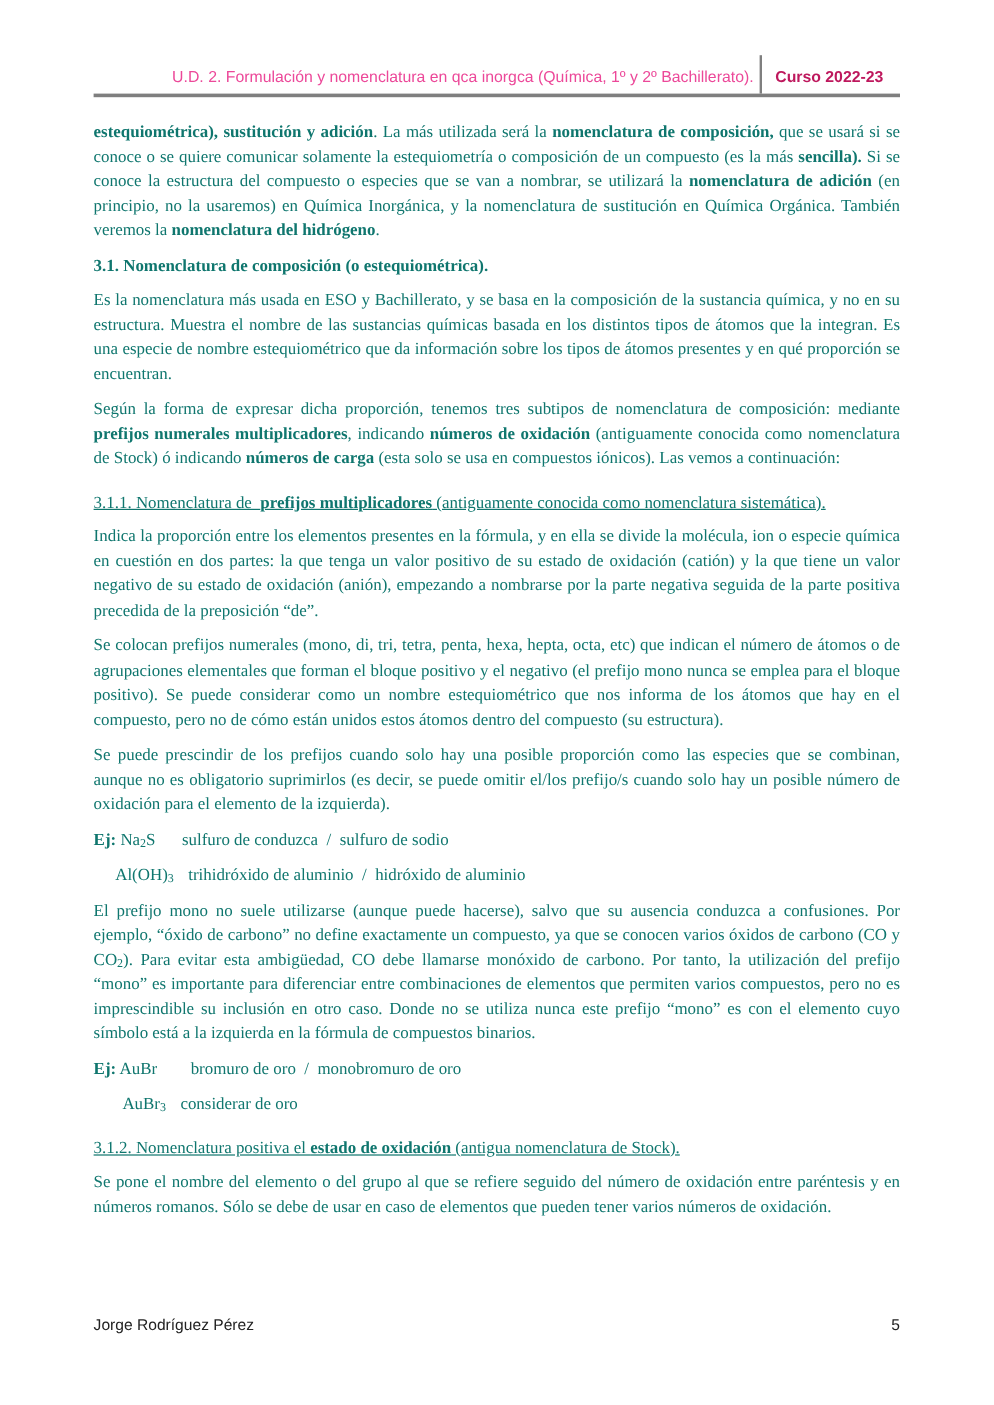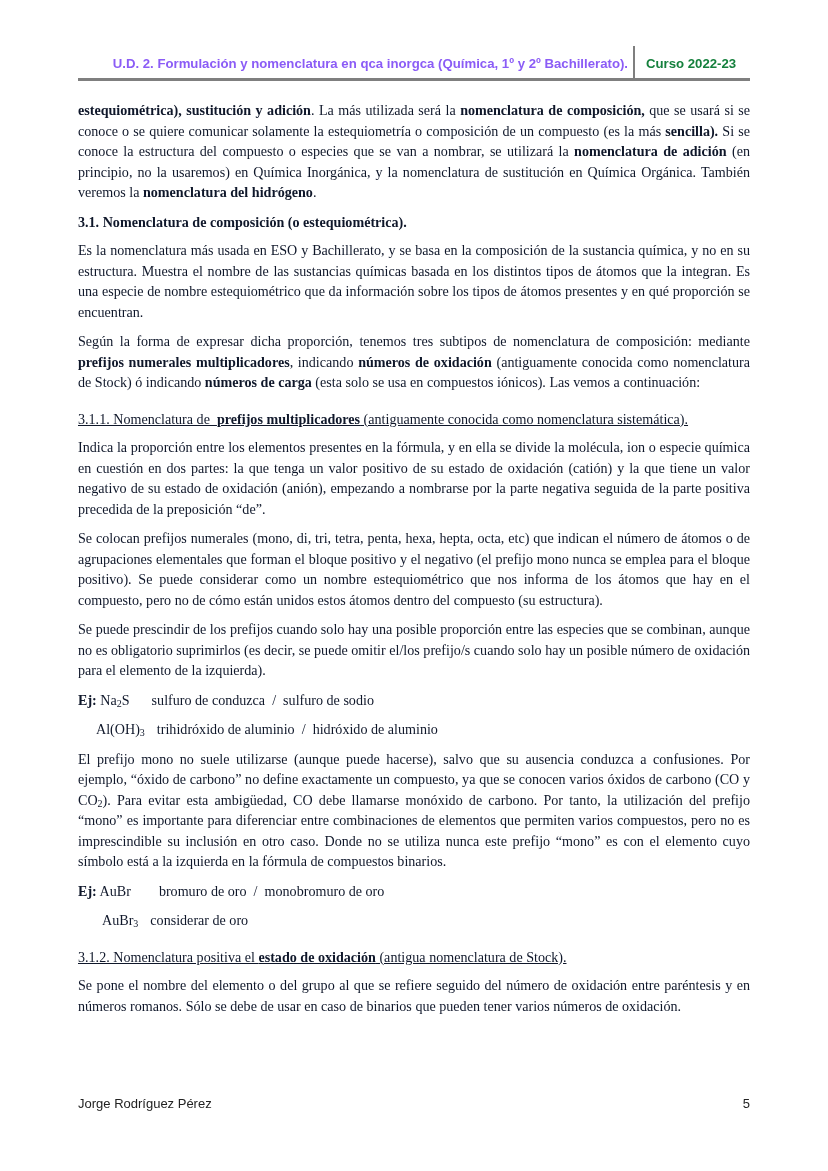--- a/index.html
+++ b/index.html
@@ -1,24 +1,24 @@
 <!DOCTYPE html>
 <html><head>
 <meta charset="utf-8">
 <style>
   html, body { margin: 0; padding: 0; background: #ffffff; }
   body { width: 828px; height: 1171px; position: relative; overflow: hidden; }
   .page { position: absolute; left: 0; top: 0; width: 828px; height: 1171px; background: #fff; }
 
   .header { position: absolute; left: 78px; top: 48px; width: 672px; height: 30px; border-bottom: 3px solid #7f7f7f; }
-  .header-title { position: absolute; right: 122px; top: 8px; font-family: "Liberation Sans", sans-serif; font-size: 13.2px; color: #8b5cf6; white-space: nowrap; font-weight: bold; }
+  .header-title { position: absolute; right: 122px; top: 8px; font-family: "Liberation Sans", sans-serif; font-size: 13.2px; color: #ec4899; white-space: nowrap; }
   .header-sep { position: absolute; left: 555px; top: -2px; width: 2px; height: 32px; background: #7f7f7f; }
-  .header-course { position: absolute; left: 568px; top: 8px; font-family: "Liberation Sans", sans-serif; font-size: 13.2px; font-weight: bold; color: #15803d; white-space: nowrap; }
+  .header-course { position: absolute; left: 568px; top: 8px; font-family: "Liberation Sans", sans-serif; font-size: 13.2px; font-weight: bold; color: #be185d; white-space: nowrap; }
 
-  .body { position: absolute; left: 78px; top: 100px; width: 672px; font-family: "Liberation Serif", serif; font-size: 14.1px; line-height: 20.5px; color: #0f172a; }
+  .body { position: absolute; left: 78px; top: 100px; width: 672px; font-family: "Liberation Serif", serif; font-size: 14.1px; line-height: 20.5px; color: #0f766e; }
   p { margin: 0 0 9px 0; text-align: justify; }
   b { font-weight: bold; }
   .h3 { font-weight: bold; margin: 0 0 8px 0; }
   .h4 { text-decoration: underline; margin: 16px 0 8px 0; }
   .ex { margin: 0 0 9px 0; white-space: pre; }
   .ex.indent { padding-left: 18px; }
   .gap { display: inline-block; }
   sub { font-size: 10px; vertical-align: -2px; line-height: 0; }
 
   .footer { position: absolute; left: 78px; top: 1096px; width: 672px; font-family: "Liberation Sans", sans-serif; font-size: 13px; color: #222; }
@@ -46,34 +46,34 @@
 
     <p><span>Según la forma de expresar dicha proporción, tenemos tres subtipos de nomenclatura de composición: mediante </span><b>prefijos numerales multiplicadores</b><span>, indicando </span><b>números de oxidación</b><span> (antiguamente conocida como nomenclatura de Stock) ó indicando </span><b>números de carga</b><span> (esta solo se usa en compuestos iónicos). Las vemos a continuación:</span></p>
 
     <div class="h4"><span style="white-space:pre">3.1.1. Nomenclatura de  </span><b>prefijos multiplicadores</b><span> (antiguamente conocida como nomenclatura sistemática).</span></div>
 
     <p>Indica la proporción entre los elementos presentes en la fórmula, y en ella se divide la molécula, ion o especie química en cuestión en dos partes: la que tenga un valor positivo de su estado de oxidación (catión) y la que tiene un valor negativo de su estado de oxidación (anión), empezando a nombrarse por la parte negativa seguida de la parte positiva precedida de la preposición “de”.</p>
 
     <p>Se colocan prefijos numerales (mono, di, tri, tetra, penta, hexa, hepta, octa, etc) que indican el número de átomos o de agrupaciones elementales que forman el bloque positivo y el negativo (el prefijo mono nunca se emplea para el bloque positivo). Se puede considerar como un nombre estequiométrico que nos informa de los átomos que hay en el compuesto, pero no de cómo están unidos estos átomos dentro del compuesto (su estructura).</p>
 
 
-    <p>Se puede prescindir de los prefijos cuando solo hay una posible proporción entre las especies que se combinan, aunque no es obligatorio suprimirlos (es decir, se puede omitir el/los prefijo/s cuando solo hay un posible número de oxidación para el elemento de la izquierda).</p>
+    <p>Se puede prescindir de los prefijos cuando solo hay una posible proporción como las especies que se combinan, aunque no es obligatorio suprimirlos (es decir, se puede omitir el/los prefijo/s cuando solo hay un posible número de oxidación para el elemento de la izquierda).</p>
 
     <div class="ex"><b>Ej:</b> <span>Na</span><sub>2</sub><span>S</span><span class="gap" style="width:22px"></span><span>sulfuro de conduzca  /  sulfuro de sodio</span></div>
 
     <div class="ex indent"><span>Al(OH)</span><sub>3</sub><span class="gap" style="width:12px"></span><span>trihidróxido de aluminio  /  hidróxido de aluminio</span></div>
 
     <p><span>El prefijo mono no suele utilizarse (aunque puede hacerse), salvo que su ausencia conduzca a confusiones. Por ejemplo, “óxido de carbono” no define exactamente un compuesto, ya que se conocen varios óxidos de carbono (CO y CO</span><sub>2</sub><span>). Para evitar esta ambigüedad, CO debe llamarse monóxido de carbono. Por tanto, la utilización del prefijo “mono” es importante para diferenciar entre combinaciones de elementos que permiten varios compuestos, pero no es imprescindible su inclusión en otro caso. Donde no se utiliza nunca este prefijo “mono” es con el elemento cuyo símbolo está a la izquierda en la fórmula de compuestos binarios.</span></p>
 
     <div class="ex"><b>Ej:</b> <span>AuBr</span><span class="gap" style="width:28px"></span><span>bromuro de oro  /  monobromuro de oro</span></div>
 
     <div class="ex indent" style="padding-left:24px"><span>AuBr</span><sub>3</sub><span class="gap" style="width:12px"></span><span>considerar de oro</span></div>
 
     <div class="h4"><span style="white-space:pre">3.1.2. Nomenclatura positiva el </span><b>estado de oxidación</b><span> (antigua nomenclatura de Stock).</span></div>
 
-    <p>Se pone el nombre del elemento o del grupo al que se refiere seguido del número de oxidación entre paréntesis y en números romanos. Sólo se debe de usar en caso de binarios que pueden tener varios números de oxidación.</p>
+    <p>Se pone el nombre del elemento o del grupo al que se refiere seguido del número de oxidación entre paréntesis y en números romanos. Sólo se debe de usar en caso de elementos que pueden tener varios números de oxidación.</p>
   </div>
 
   <div class="footer">
     <span class="footer-author">Jorge Rodríguez Pérez</span>
     <span class="footer-page">5</span>
   </div>
 </div>
 
 </body></html>

